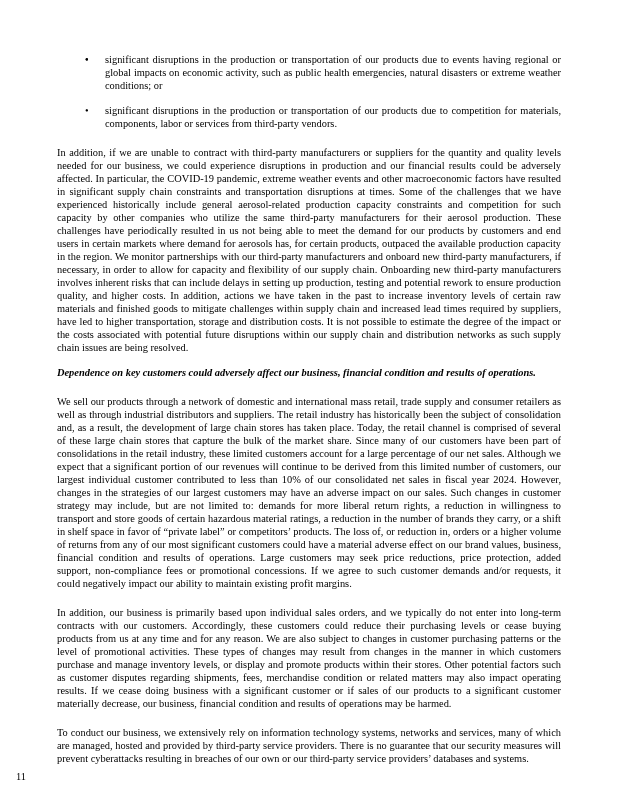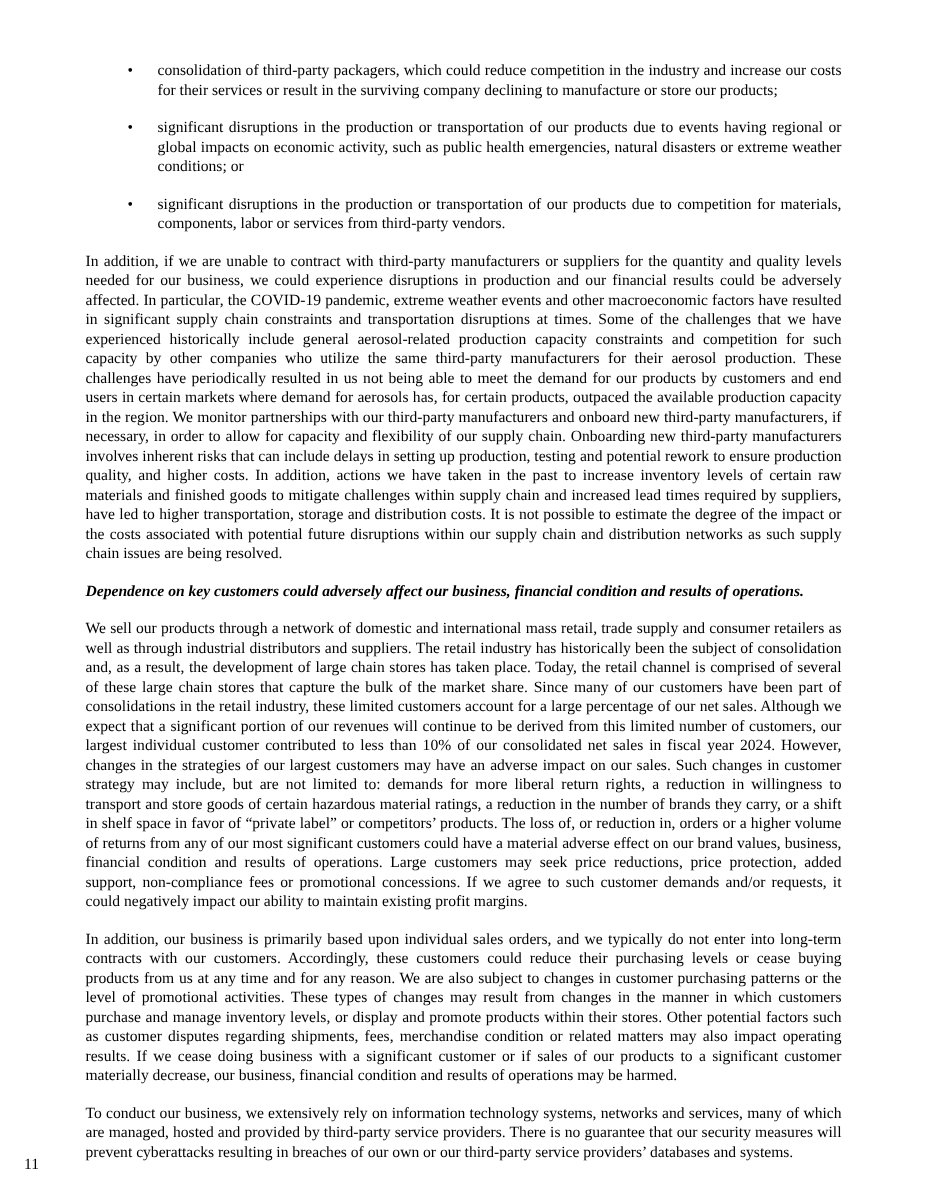--- a/index.html
+++ b/index.html
@@ -30,21 +30,21 @@
     padding-left: 48px;
     text-align: justify;
     margin: 0 0 12px 0;
   }
   .bullet-marker {
     position: absolute;
     left: 28px;
     top: 0;
   }
   .para {
-    margin: 4px 0 12px 0;
+    margin: 16px 0 12px 0;
     text-align: justify;
     font-family: Liberation Serif, serif;
   }
   .heading {
     margin: 3px 0 12px 0;
     font-weight: bold;
     font-style: italic;
     text-align: justify;
     font-size: 10.4px;
     line-height: 13px;
@@ -59,21 +59,20 @@
   }
 </style>
 </head>
 <body>
 
 <div class="page">
 
   <ul class="bullet-list">
     <li class="bullet-item">
       <span class="bullet-marker">•</span>
-      <span>consolidation of third-party packagers, which could reduce competition in the industry and increase our costs for their services or result in the surviving company declining to manufacture or store our products;</span>
     </li>
     <li class="bullet-item">
       <span class="bullet-marker">•</span>
       <span>significant disruptions in the production or transportation of our products due to events having regional or global impacts on economic activity, such as public health emergencies, natural disasters or extreme weather conditions; or</span>
     </li>
     <li class="bullet-item">
       <span class="bullet-marker">•</span>
       <span>significant disruptions in the production or transportation of our products due to competition for materials, components, labor or services from third-party vendors.</span>
     </li>
   </ul>

